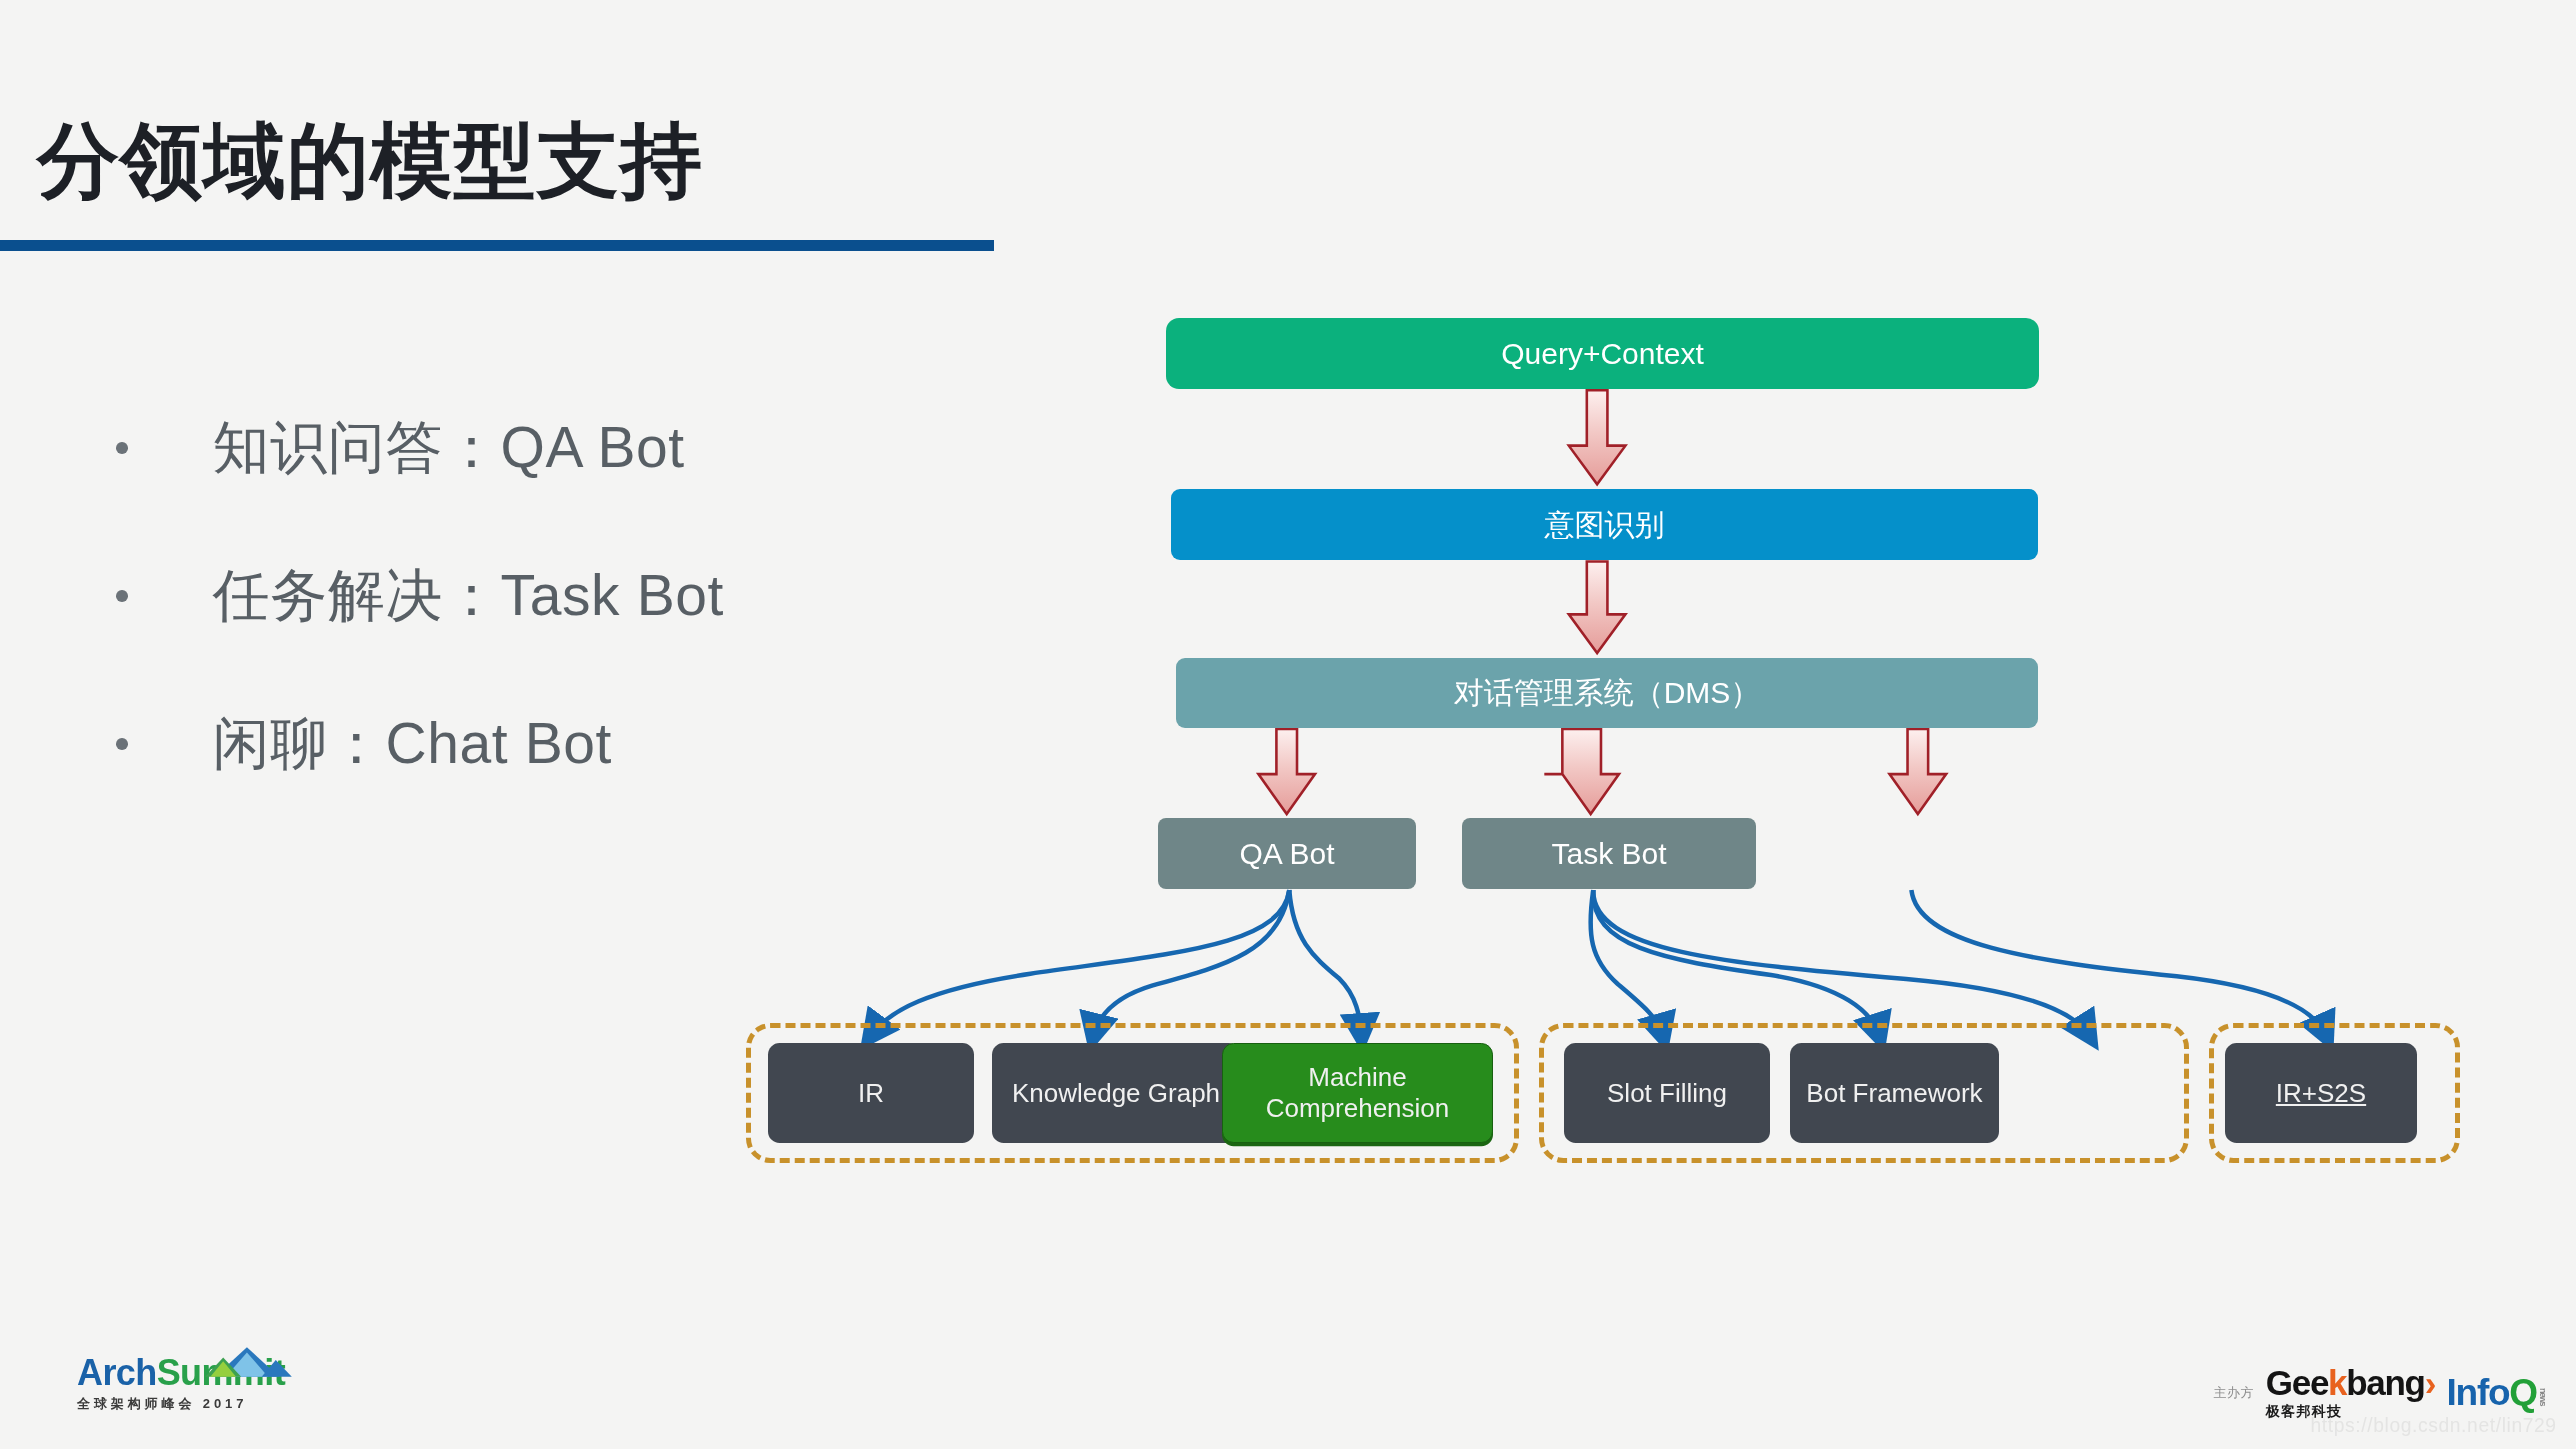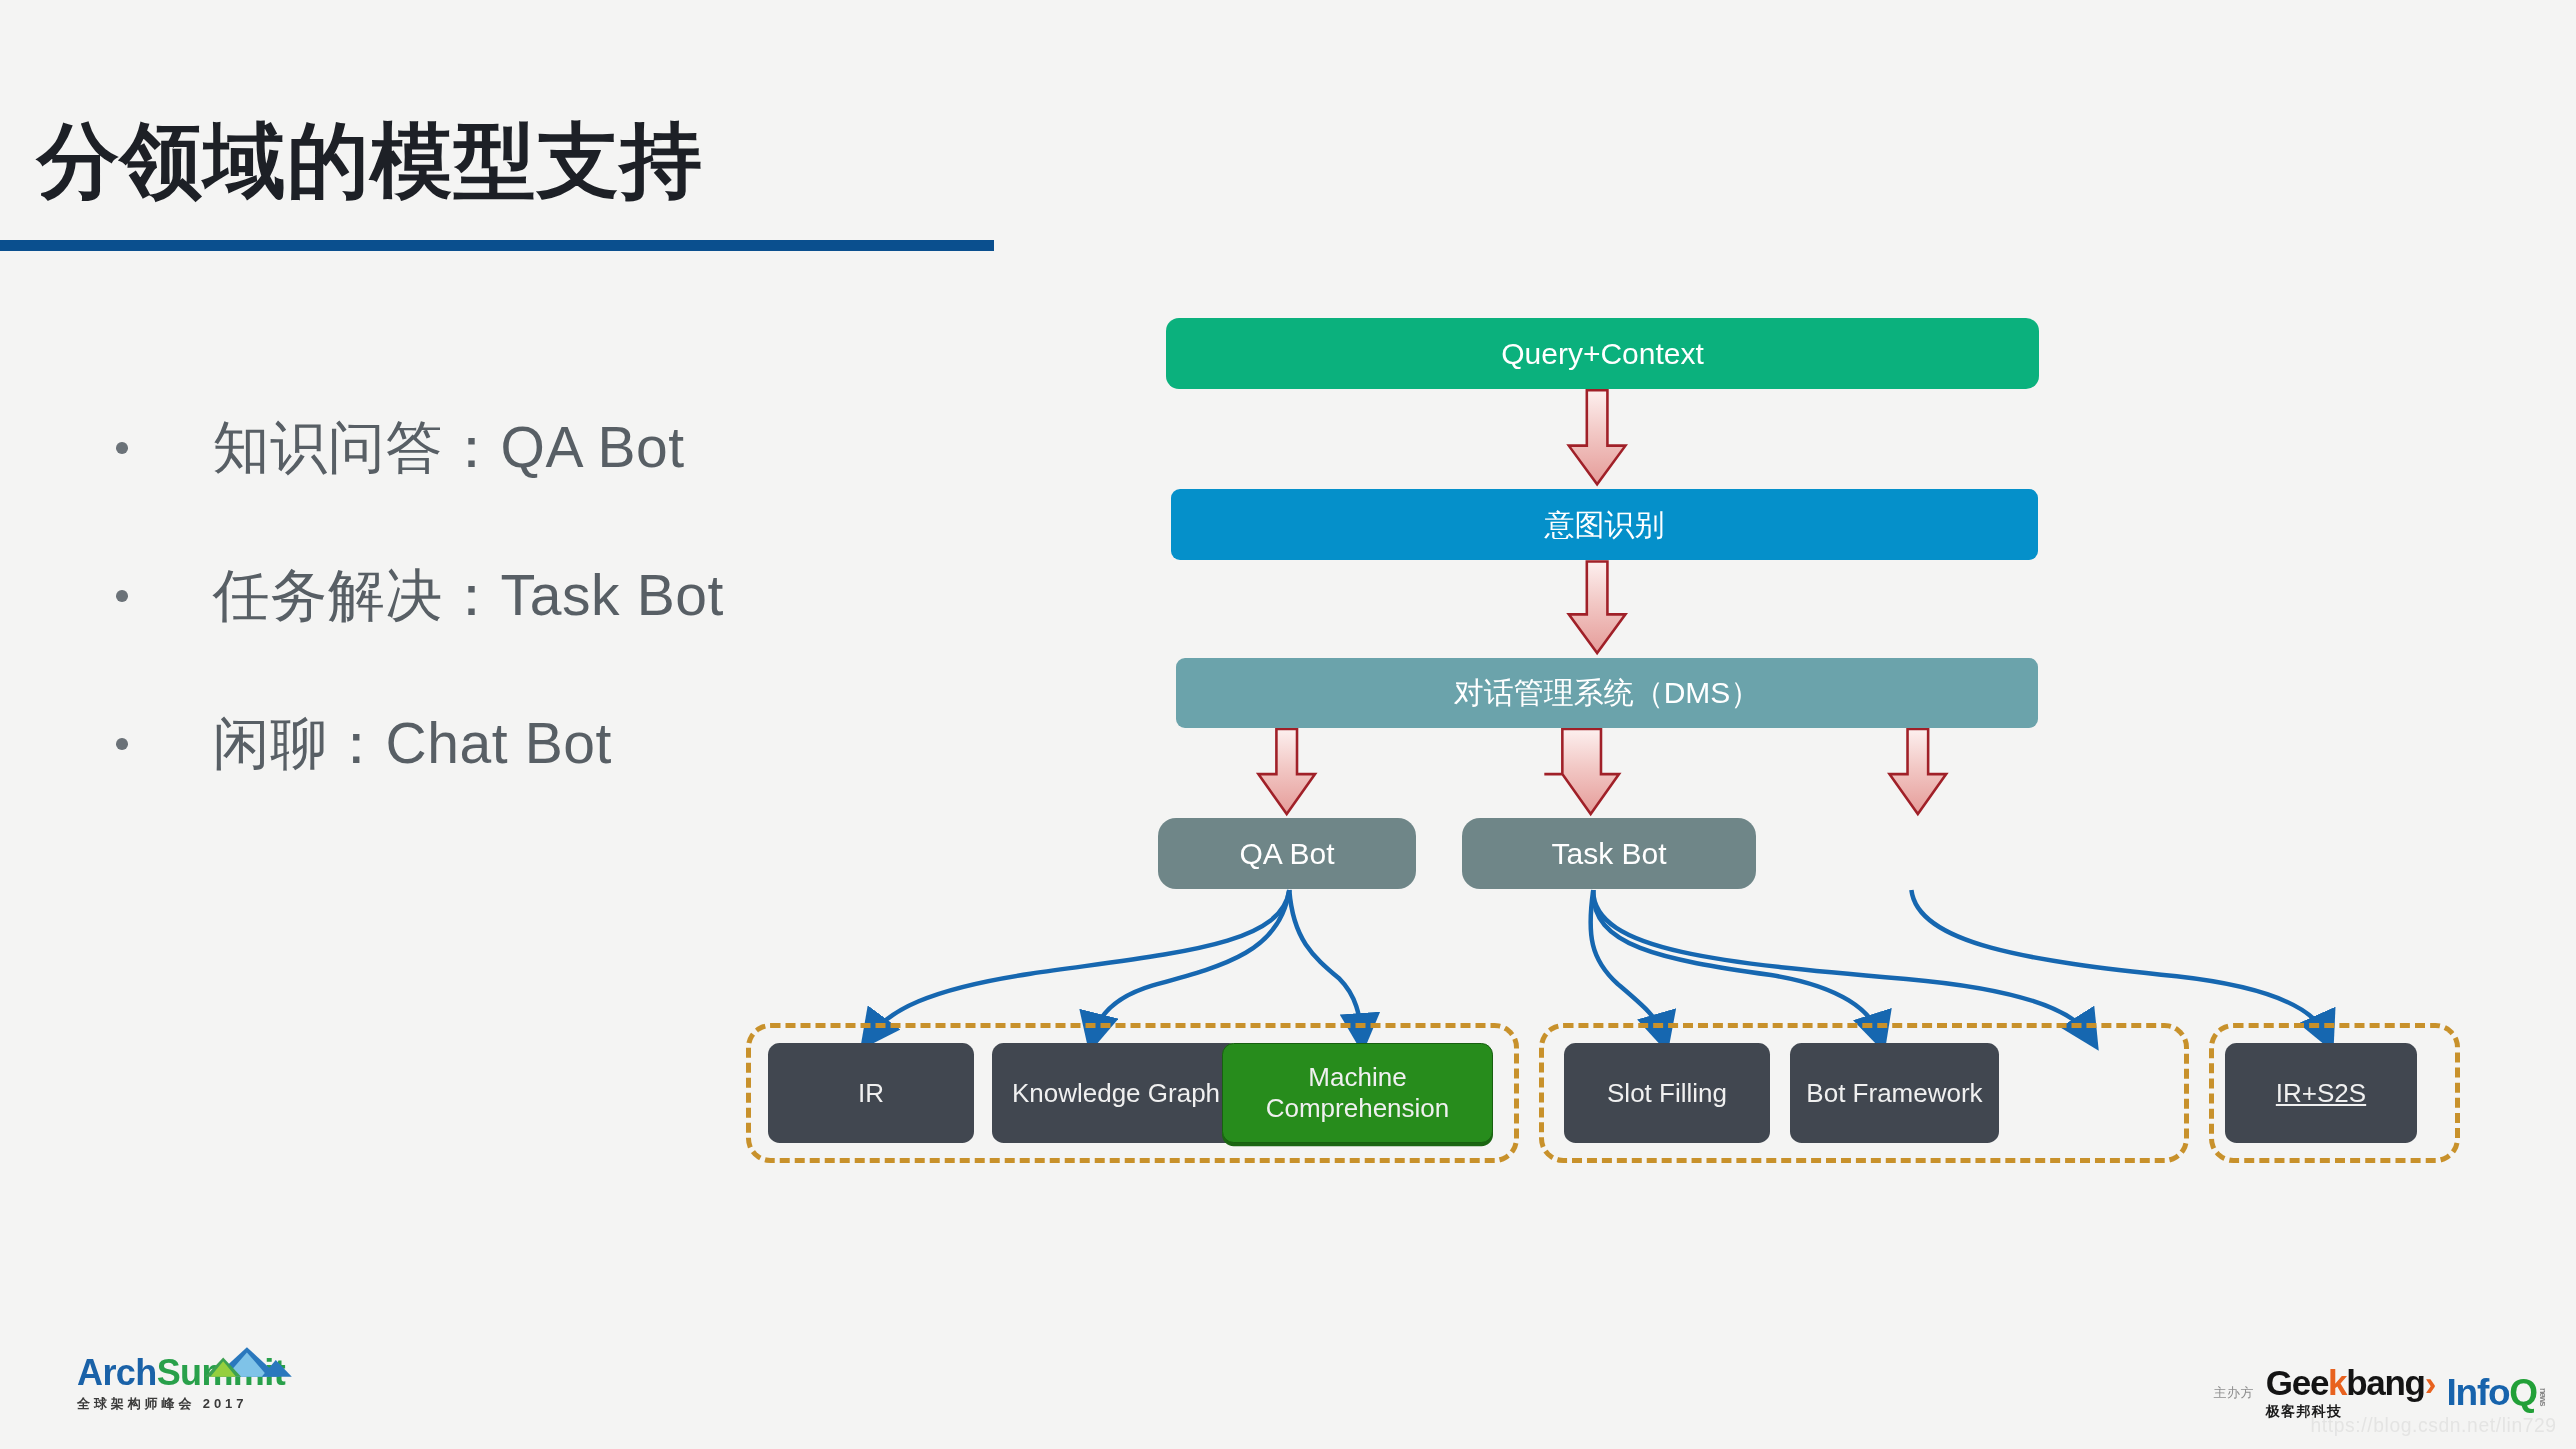--- a/index.html
+++ b/index.html
@@ -83,21 +83,21 @@
     font-size: 30px;
   }
   .node-dms {
     left: 1176px; top: 658px; width: 862px; height: 70px;
     background: #6ba3ab; border-radius: 9px;
     font-size: 30px;
   }
 
   .node-bot {
     top: 818px; height: 71px;
-    background: #6f8688; border-radius: 18px;
+    background: #6f8688; border-radius: 8px;
     font-size: 30px;
   }
   .bot-qa   { left: 1158px; width: 258px; }
   .bot-task { left: 1462px; width: 294px; }
   .bot-chat { left: 1787px; width: 261px; }
 
   
   .dash-group {
     position: absolute;
     border: 5.8px dashed #c8912b;

